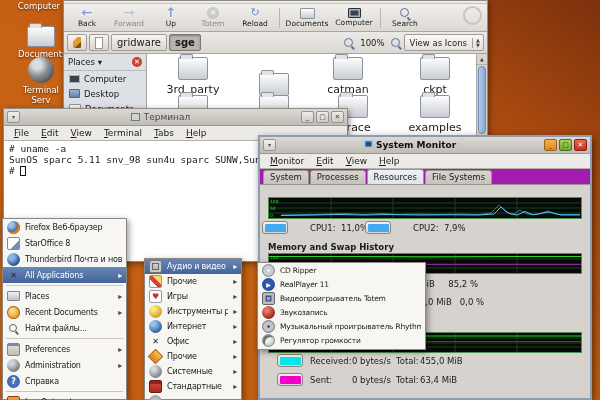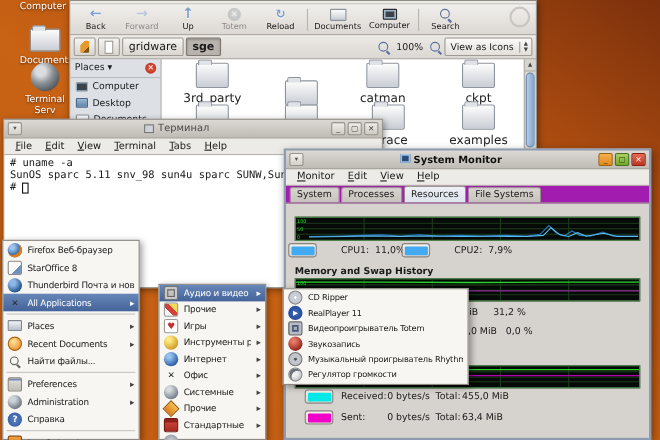--- a/index.html
+++ b/index.html
@@ -348,21 +348,21 @@
             <line x1="62" y1="0" x2="62" y2="19"></line>
               <line x1="124" y1="0" x2="124" y2="19"></line>
               <line x1="186" y1="0" x2="186" y2="19"></line>
               <line x1="248" y1="0" x2="248" y2="19"></line>
           </g>
           <text x="1" y="5" fill="#2ae02a" font-size="4.5">100</text>
           <polyline fill="none" stroke="#28d828" stroke-width="1.2" points="0,2.5 80,2.5 160,2.8 240,2.5 312,2.5"></polyline>
           <polyline fill="none" stroke="#8a2a9a" stroke-width="1.2" points="0,10.5 80,10.5 160,10.5 240,10.5 312,10.5"></polyline>
         </svg>
       </div>
-      <span class="lg-txt" style="left:160px; top:94px;"><span>GiB</span>&nbsp;&nbsp;&nbsp;&nbsp;&nbsp;<span>31,2 %</span></span>
+      <span class="lg-txt" style="left:160px; top:94px;"><span>GiB</span>&nbsp;&nbsp;&nbsp;&nbsp;&nbsp;<span>85,2 %</span></span>
       <span class="lg-txt" style="left:160px; top:112px;"><span>4,0 MiB</span>&nbsp;&nbsp;&nbsp;<span>0,0 %</span></span>
 
       <div class="graph" style="top:147px; height:21px;">
         <svg width="312" height="19" viewBox="0 0 312 19">
           <g stroke="#1c3c1c" stroke-width="1">
             <line x1="0" y1="5" x2="312" y2="5"></line>
               <line x1="0" y1="10" x2="312" y2="10"></line>
               <line x1="0" y1="14" x2="312" y2="14"></line>
             <line x1="62" y1="0" x2="62" y2="19"></line>
               <line x1="124" y1="0" x2="124" y2="19"></line>
@@ -470,27 +470,27 @@
         <span class="ic ic-internet"></span>
         <span class="lbl">Интернет</span>
         <span class="sub"></span>
       </div>
     <div class="mi" style="height:15px">
         <span class="ic ic-office">✕</span>
         <span class="lbl">Офис</span>
         <span class="sub"></span>
       </div>
     <div class="mi" style="height:15px">
+        <span class="ic ic-other"></span>
+        <span class="lbl">Прочие</span>
+        <span class="sub"></span>
+      </div>
+    <div class="mi" style="height:15px">
         <span class="ic ic-system"></span>
         <span class="lbl">Системные</span>
-        <span class="sub"></span>
-      </div>
-    <div class="mi" style="height:15px">
-        <span class="ic ic-other"></span>
-        <span class="lbl">Прочие</span>
         <span class="sub"></span>
       </div>
     <div class="mi" style="height:15px">
         <span class="ic ic-accessories"></span>
         <span class="lbl">Стандартные</span>
         <span class="sub"></span>
       </div>
     <div class="mi" style="height:15px">
         <span class="ic ic-generic"></span>
       </div>

